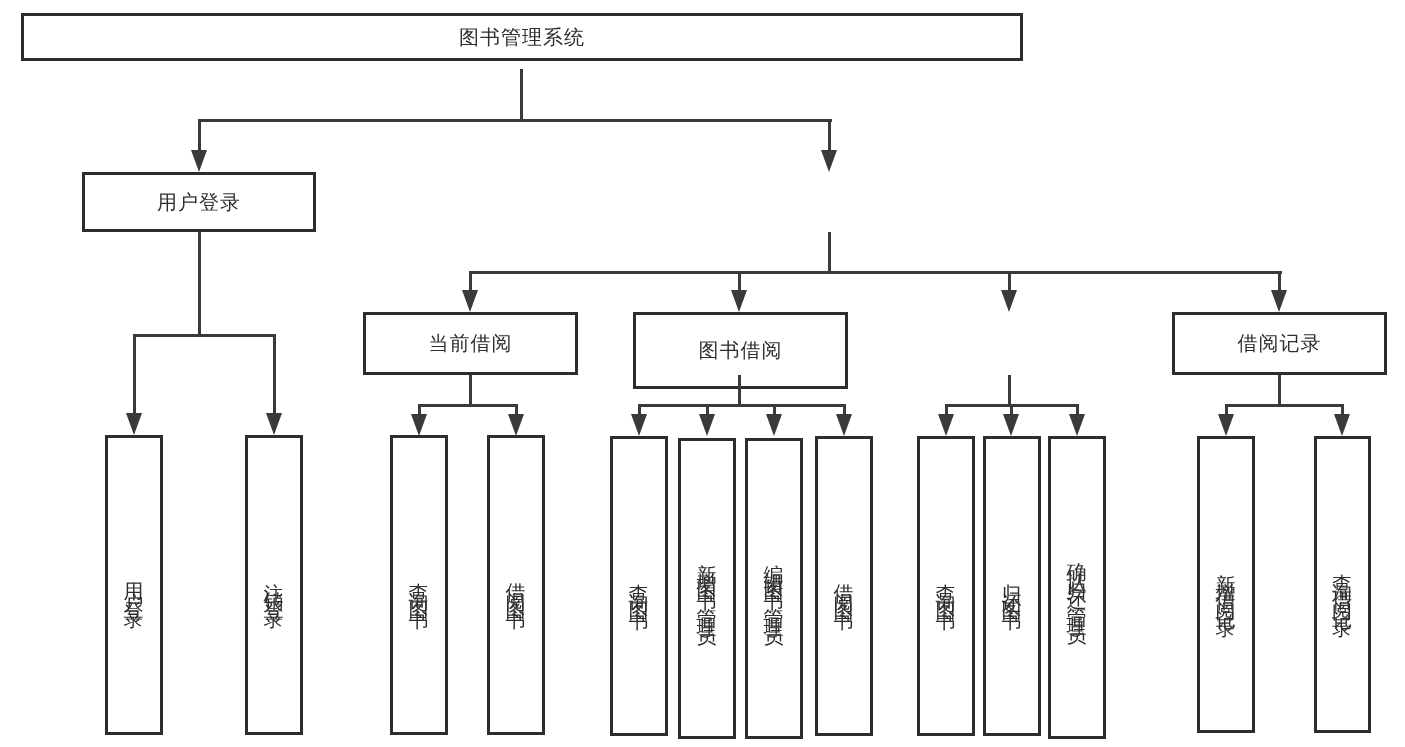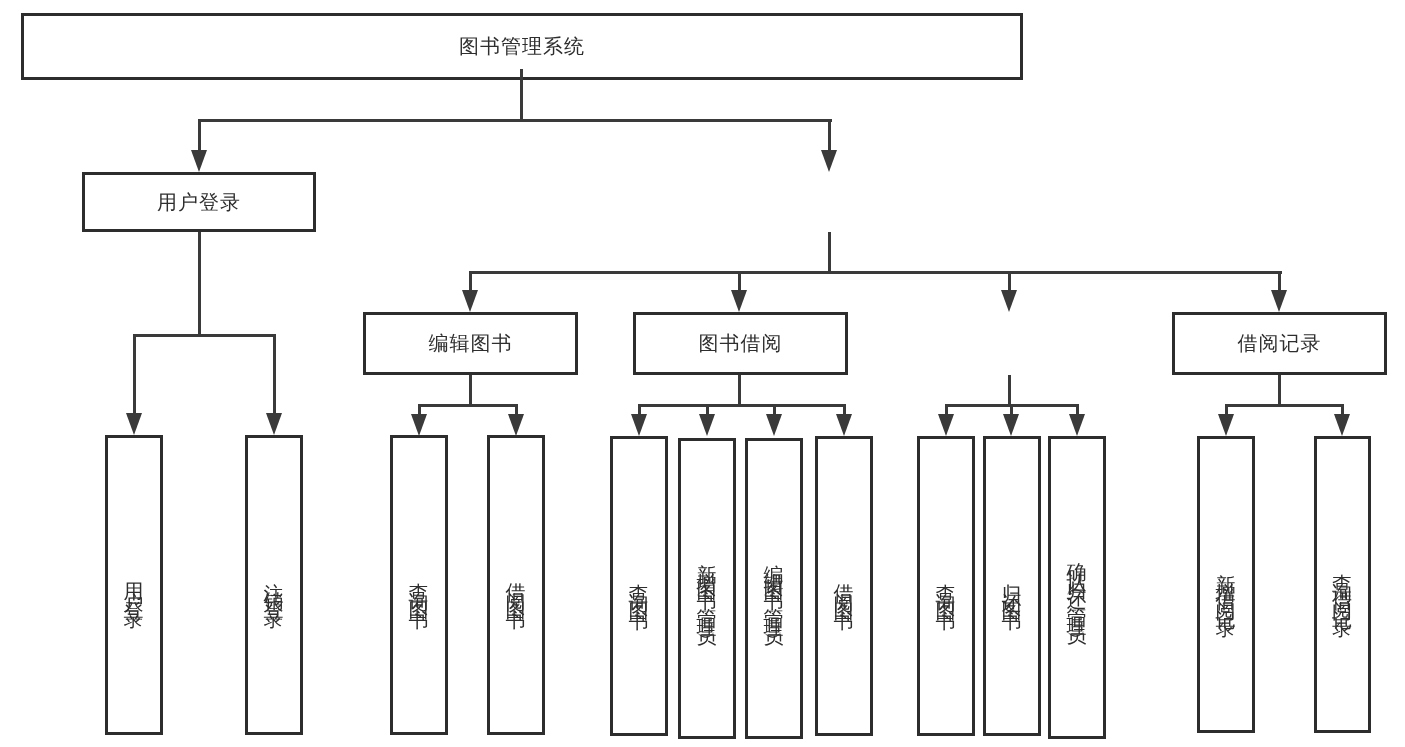--- a/index.html
+++ b/index.html
@@ -47,21 +47,21 @@
     text-shadow:1px 1px 0 #ffffff;
     z-index:5;
     white-space:nowrap;
   }
 </style>
 </head>
 <body>
 
 <div class="canvas">
 
-  <div class="node hnode" style="left:21px;top:13px;width:1002px;height:67px">
+  <div class="node hnode" style="left:21px;top:13px;width:1002px;height:48px">
     <span>图书管理系统</span>
   </div>
 
   <div class="line" style="left:520px;top:69px;width:3px;height:52px"></div>
   <div class="line" style="left:198px;top:119px;width:634px;height:3px"></div>
   <div class="line" style="left:198px;top:119px;width:3px;height:33px"></div>
   <div class="arrow" style="left:191px;top:150px"></div>
   <div class="line" style="left:828px;top:119px;width:3px;height:33px"></div>
   <div class="arrow" style="left:821px;top:150px"></div>
 
@@ -81,23 +81,23 @@
   <div class="line" style="left:469px;top:271px;width:3px;height:22px"></div>
   <div class="arrow" style="left:462px;top:290px"></div>
   <div class="line" style="left:738px;top:271px;width:3px;height:22px"></div>
   <div class="arrow" style="left:731px;top:290px"></div>
   <div class="line" style="left:1008px;top:271px;width:3px;height:22px"></div>
   <div class="arrow" style="left:1001px;top:290px"></div>
   <div class="line" style="left:1278px;top:271px;width:3px;height:22px"></div>
   <div class="arrow" style="left:1271px;top:290px"></div>
 
   <div class="node hnode" style="left:363px;top:312px;width:215px;height:63px">
-    <span>编辑图书</span>
+    <span>当前借阅</span>
   </div>
-  <div class="node hnode" style="left:633px;top:312px;width:215px;height:63px">
+  <div class="node hnode" style="left:633px;top:312px;width:215px;height:77px">
     <span>图书借阅</span>
   </div>
   <div class="node hnode" style="left:1172px;top:312px;width:215px;height:63px">
     <span>借阅记录</span>
   </div>
 
   <div class="line" style="left:469px;top:375px;width:3px;height:32px"></div>
   <div class="line" style="left:418px;top:404px;width:100px;height:3px"></div>
   <div class="line" style="left:418px;top:404px;width:3px;height:13px"></div>
   <div class="arrow" style="left:411px;top:414px"></div>

